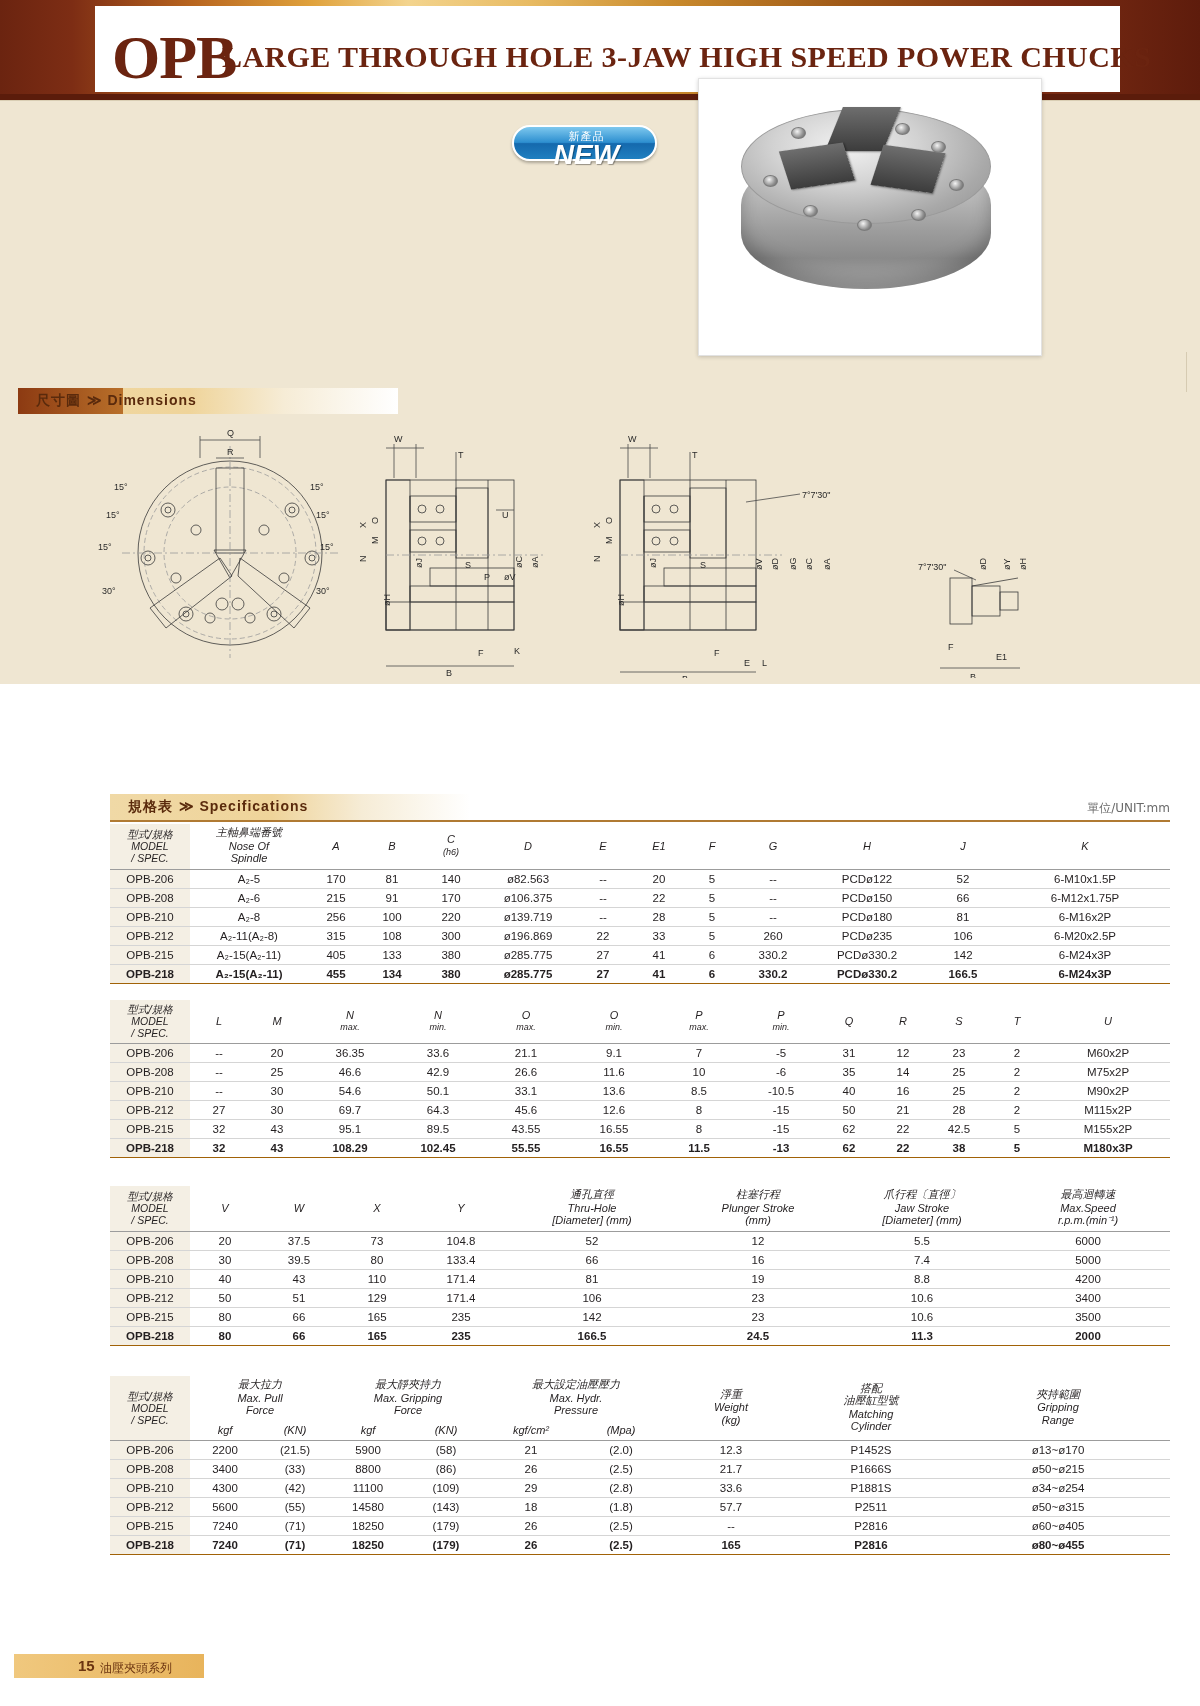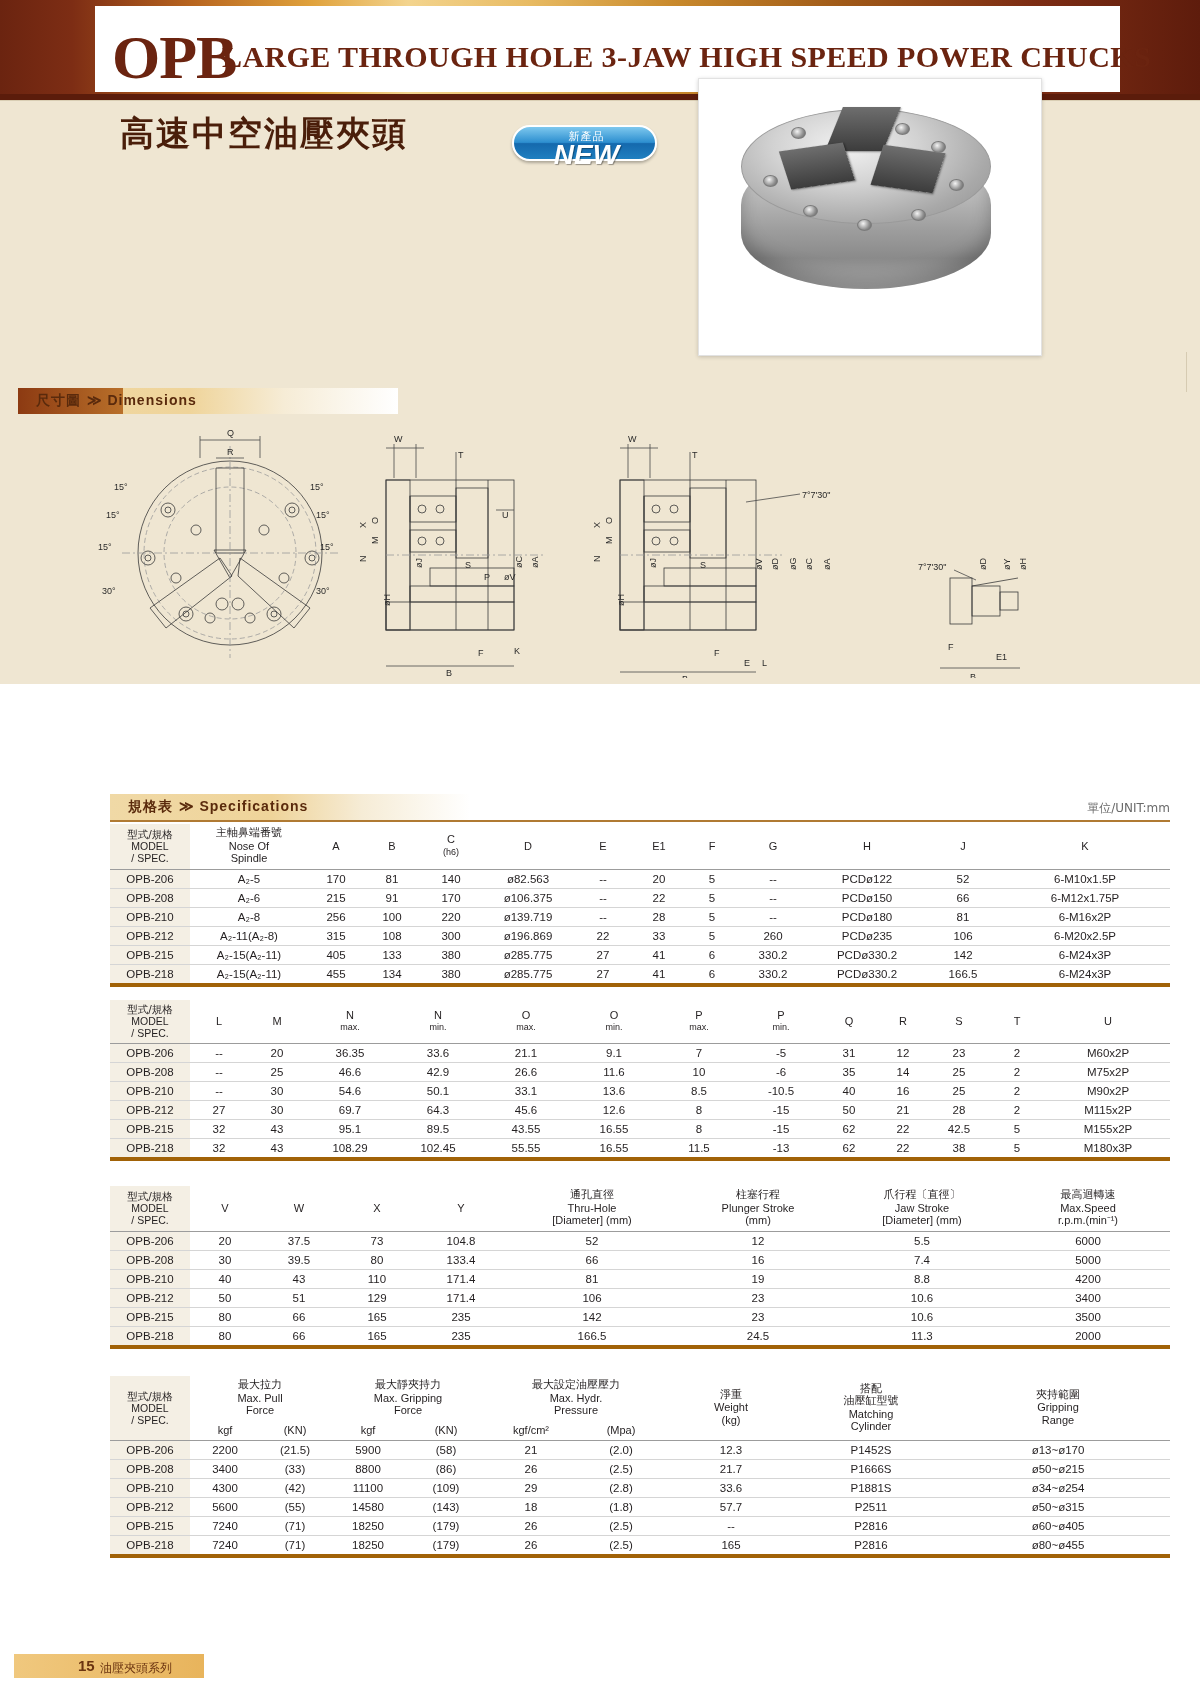--- a/index.html
+++ b/index.html
@@ -163,26 +163,27 @@
     color:#231f20;
   }
   table.spec th, table.spec td{
     padding:0; margin:0; text-align:center; font-weight:normal;
     border:0;
   }
   table.spec thead th{
     font-size:11px; line-height:12.5px; color:#231f20; vertical-align:middle;
     padding:3px 2px 4px;
     border-bottom:1px solid #9c9c9c;
+    font-style:italic;
   }
   table.spec tbody td{
     height:18px; line-height:18px;
     border-bottom:1px solid #d5d5d5;
   }
-  table.spec tbody tr:last-child td{ border-bottom:4px solid #a16207; }
+  table.spec tbody tr:last-child td{ border-bottom:1px solid #a16207;font-weight:bold; }
   table.spec td.model, table.spec th.model{
     background:#f4efe4; text-align:center; color:#231f20;
   }
   table.spec th.model{ font-size:10.5px; line-height:12px; }
   .sm{ font-size:9px; }
   .cn{ font-family:"DejaVu Sans", sans-serif; }
 
   
   .footer{
     position:absolute; left:0; top:1648px; width:1200px; height:58px;
@@ -213,21 +214,20 @@
 <div class="header">
   <div class="header-white"></div>
 </div>
 <div class="hdr-title">OPB</div>
 <div class="hdr-sub">LARGE THROUGH HOLE 3-JAW HIGH SPEED POWER CHUCKS</div>
 
 <div class="upper"></div>
 <div class="rightedge"></div>
 
 <div class="cn-title">
-  <div>高速中空油壓夾頭</div>
 </div>
 
 <div class="newbadge">
   <div class="tag">新產品</div>
   <div class="word">NEW</div>
 </div>
 
 <div class="photo">
   <div class="chuck-body"></div>
   <div class="chuck-top"></div>

